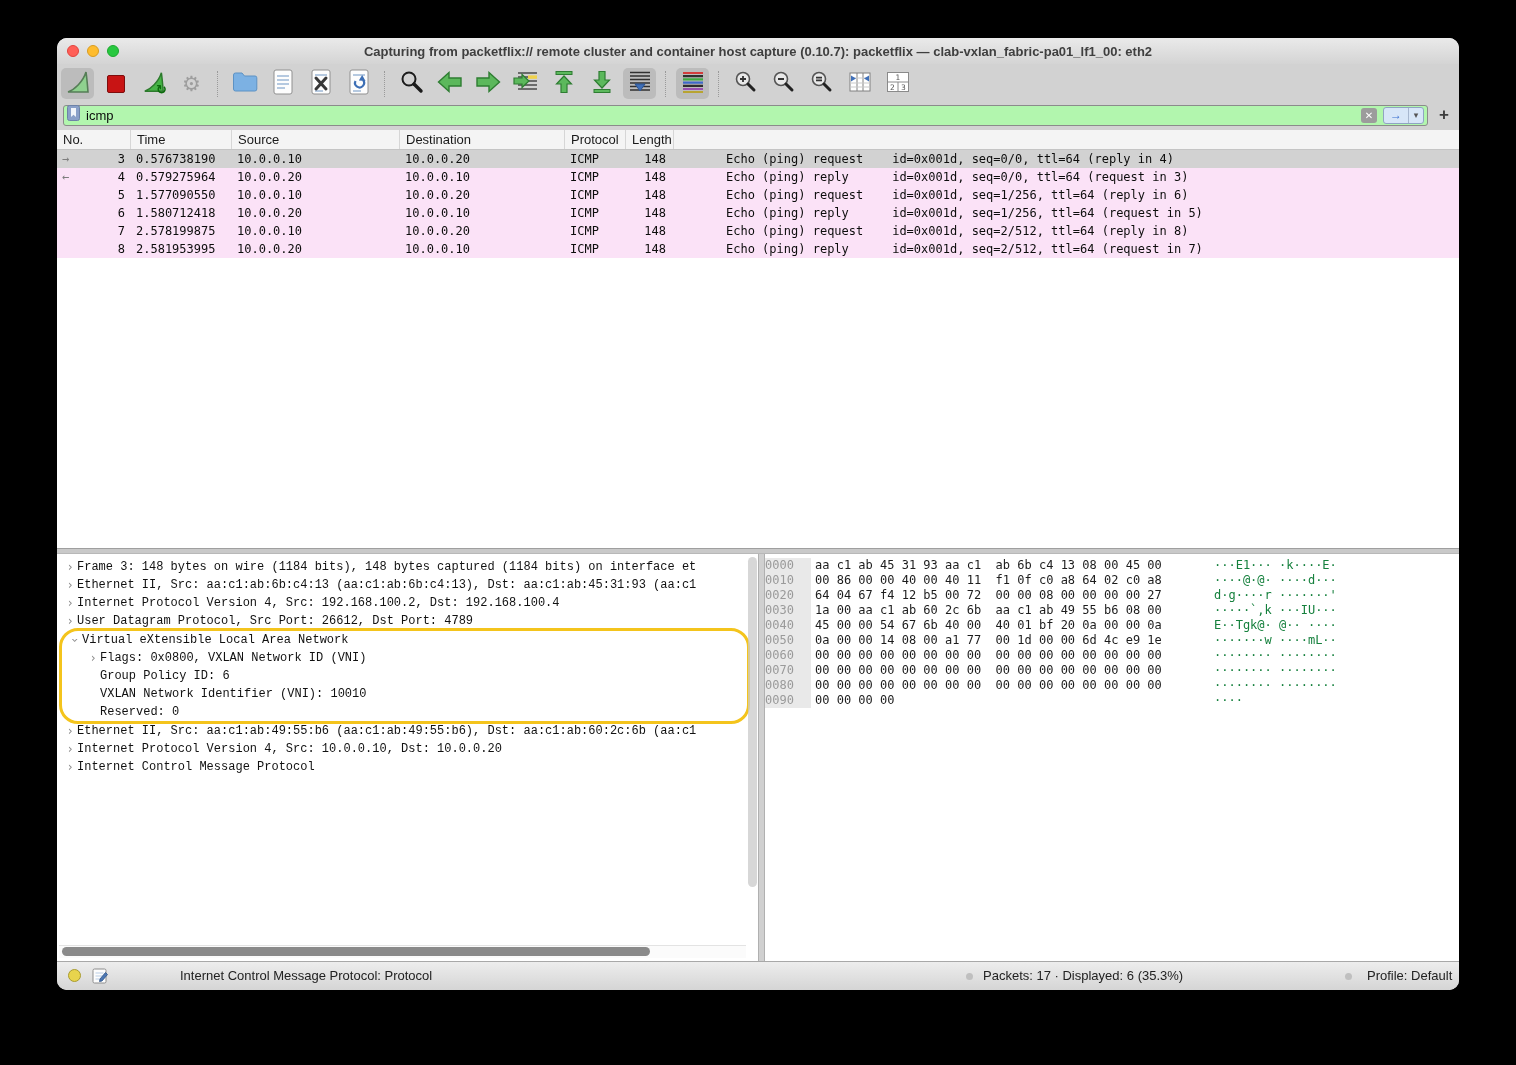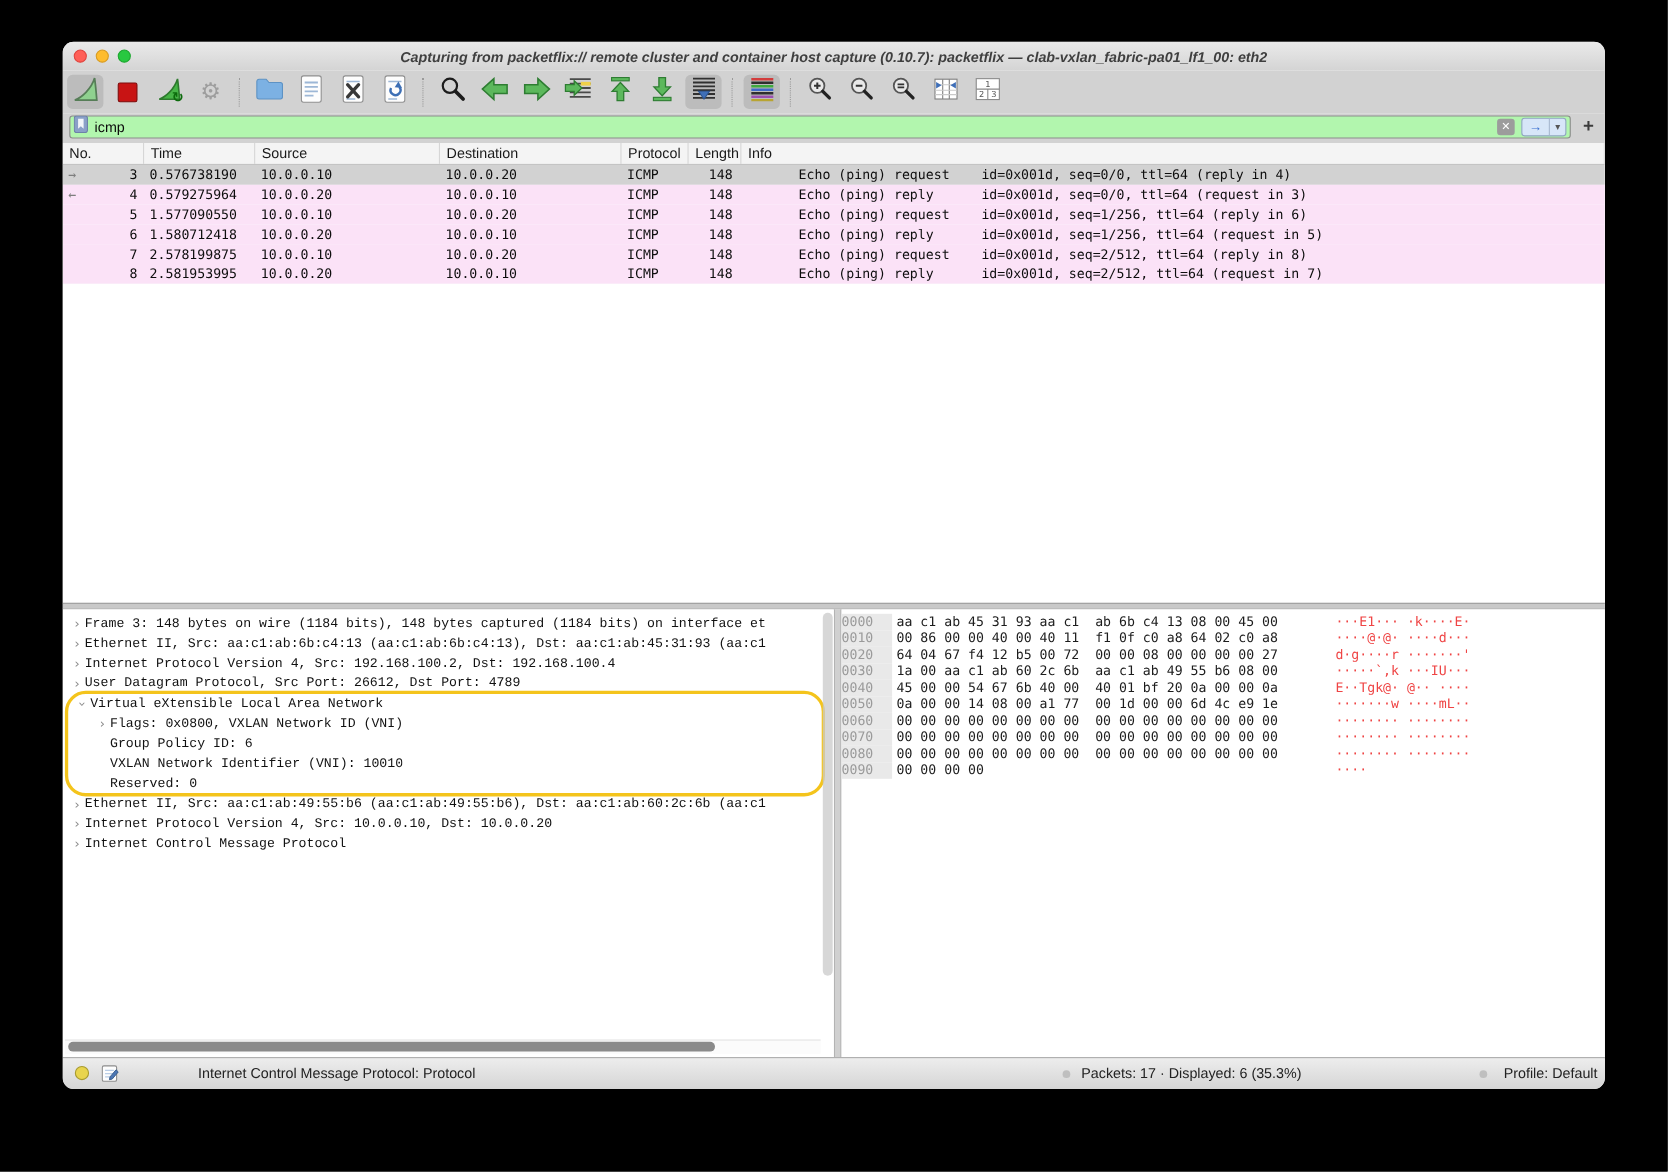--- a/index.html
+++ b/index.html
@@ -1,21 +1,21 @@
 <!DOCTYPE html>
 <html><head>
 <meta charset="utf-8">
 <style>
   html,body{margin:0;padding:0;width:1516px;height:1065px;overflow:hidden;background:#000;
     font-family:"Liberation Sans","DejaVu Sans",sans-serif;}
   .window{position:absolute;left:57px;top:38px;width:1402px;height:952px;background:#fff;
     border-radius:10px;overflow:hidden;display:flex;flex-direction:column;box-shadow:0 18px 50px rgba(0,0,0,.65);}
   
   .titlebar{height:26px;background:linear-gradient(#eaeaea,#d4d4d4);display:flex;align-items:center;
-    position:relative;flex:0 0 auto;font-style:italic;}
+    position:relative;flex:0 0 auto;}
   .lights{position:absolute;left:10px;top:7px;display:flex;gap:8px;}
   .light{width:12px;height:12px;border-radius:50%;}
   .light.red{background:#ff5f57;border:1px solid #e0443e;box-sizing:border-box;}
   .light.yellow{background:#febc2e;border:1px solid #d89c22;box-sizing:border-box;}
   .light.green{background:#28c840;border:1px solid #1da82f;box-sizing:border-box;}
   .title{flex:1;text-align:center;font-size:13px;font-weight:bold;color:#3f3f3f;white-space:nowrap;overflow:hidden;}
   
   .toolbar{height:39px;background:#d2d2d2;display:flex;align-items:center;padding:0 4px;gap:5px;flex:0 0 auto;}
   .tbtn{width:33px;height:31px;display:flex;align-items:center;justify-content:center;border-radius:5px;flex:0 0 auto;position:relative;}
   .tbtn.pressed{background:#bcbcbc;}
@@ -76,21 +76,21 @@
   .vxlan-box{border:3px solid #f4c41c;border-radius:19px;margin:-2px 8px -2px 2px;}
   .det-hscroll{position:absolute;left:2px;right:12px;bottom:3px;height:12px;background:#fbfbfb;border-top:1px solid #e3e3e3;}
   .det-hthumb{position:absolute;left:3px;top:1px;width:588px;height:9px;background:#8a8a8a;border-radius:5px;}
   .det-vscroll{position:absolute;right:1px;top:3px;width:9px;height:330px;background:#c9c9c9;border-radius:5px;opacity:.75;}
   
   .hex-pane{flex:1;background:#fff;overflow:hidden;padding-top:4px;box-sizing:border-box;}
   .hrow{height:15px;display:flex;white-space:pre;font-family:"DejaVu Sans Mono","Liberation Mono",monospace;
     font-size:12px;line-height:15px;}
   .hoff{width:46px;flex:0 0 auto;background:#e9e9e9;color:#9a9a9a;padding-left:0;box-sizing:border-box;}
   .hbytes{width:352px;flex:0 0 auto;padding-left:4px;color:#1c1c1c;box-sizing:border-box;}
-  .hascii{padding-left:51px;color:#ef4444;}
+  .hascii{padding-left:51px;color:#15803d;}
   
   .statusbar{height:28px;background:linear-gradient(#ededed,#d5d5d5);border-top:1px solid #a8a8a8;
     position:relative;font-size:13px;color:#222;flex:0 0 auto;}
   .expert{position:absolute;left:11px;top:7px;width:13px;height:13px;border-radius:50%;
     background:#e8d44d;border:1px solid #a89b30;box-sizing:border-box;}
   .comment-ic{position:absolute;left:35px;top:6px;}
   .sb-field{position:absolute;left:123px;top:6px;white-space:nowrap;}
   .sb-dot{position:absolute;width:7px;height:7px;border-radius:50%;background:#bfbfbf;top:11px;}
   .sb-packets{position:absolute;left:926px;top:6px;white-space:nowrap;}
   .sb-profile{position:absolute;left:1310px;top:6px;white-space:nowrap;}
@@ -317,21 +317,20 @@
         <div class="hcell col-time">Time</div>
 
         <div class="hcell col-source">Source</div>
 
         <div class="hcell col-destination">Destination</div>
 
         <div class="hcell col-protocol">Protocol</div>
 
         <div class="hcell col-length">Length</div>
 
-        <div class="hcell col-info">Info</div>
       </div>
     <div>
 
         <div class="prow selected">
           <span class="pc no"><span class="marker">→</span><span>3</span></span>
           <span class="pc time">0.576738190</span>
           <span class="pc source">10.0.0.10</span>
           <span class="pc destination">10.0.0.20</span>
           <span class="pc protocol">ICMP</span>
           <span class="pc length">148</span>

